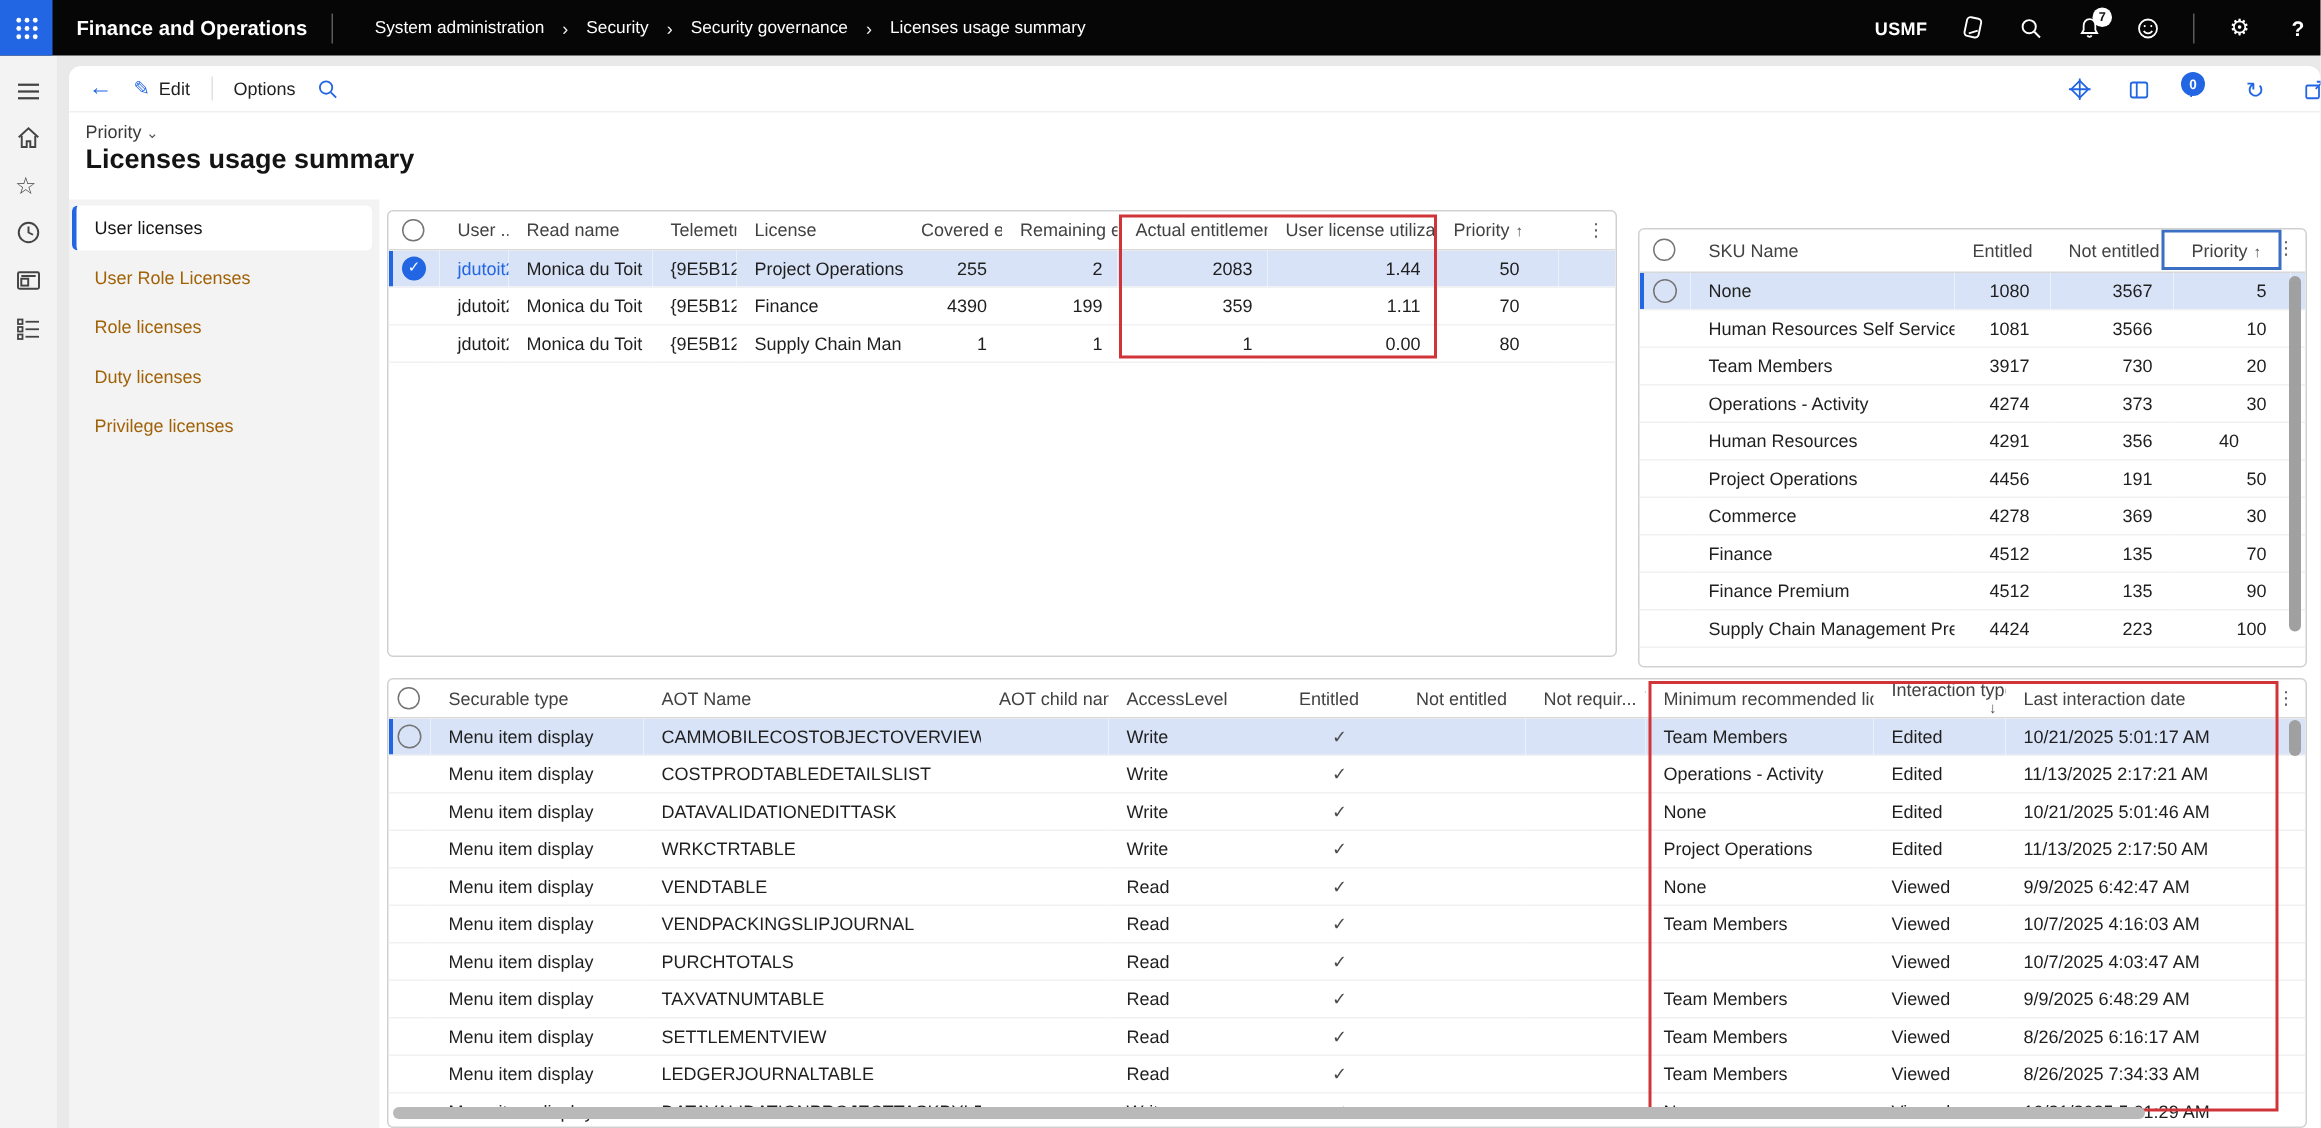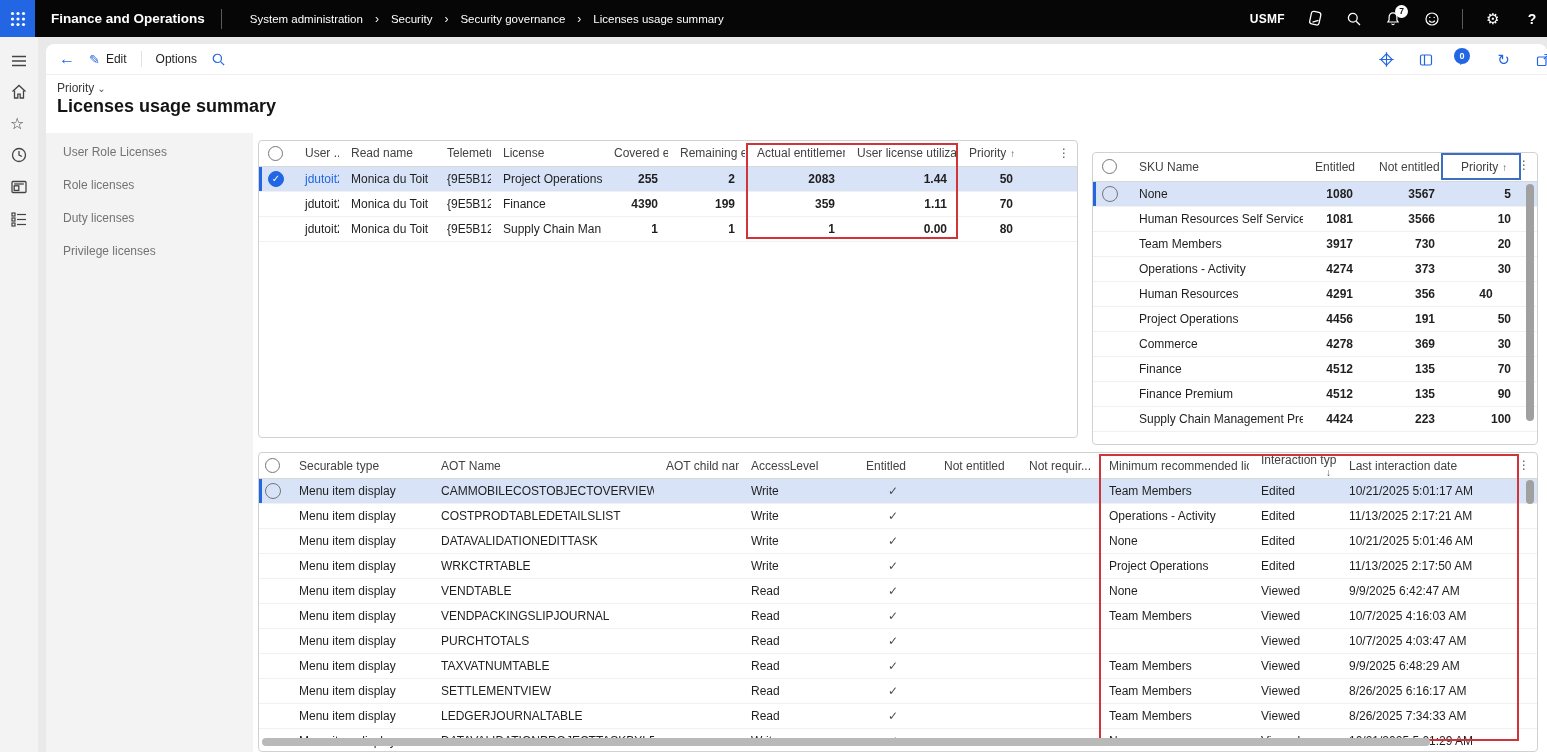--- a/index.html
+++ b/index.html
@@ -45,31 +45,31 @@
   #flag-badge { position:absolute; top:-3px; left:-2px; width:16px; height:16px; background:#2266e3; color:#fff;
     border-radius:50%; font-size:9px; display:flex; align-items:center; justify-content:center; font-weight:bold; }
   .refresh-glyph { font-size:15px; }
 
   #group-sel { position:absolute; left:11px; top:37px; font-size:12px; color:#3a3a3a; cursor:pointer; }
   #group-sel .gchev { font-size:10px; color:#555; margin-left:3px; }
   #page-title { position:absolute; left:11px; top:52px; font-size:18px; font-weight:bold; color:#141414; }
 
   
   #leftnav { position:absolute; left:0; top:89px; width:207px; bottom:0; background:#f3f3f3; padding:4px 5px 0 2px; }
-  .navitem { height:30px; line-height:30px; padding-left:15px; margin-bottom:3px; color:#737373; border-radius:4px;
+  .navitem { height:30px; line-height:30px; padding-left:15px; margin-bottom:3px; color:#a16207; border-radius:4px;
     cursor:pointer; white-space:nowrap; }
   .navitem.selected { background:#fff; color:#141414; border-left:3px solid #2266e3; padding-left:12px; }
 
   
   .grid { position:absolute; background:#fff; border:1px solid #d1d1d1; border-radius:4px; overflow:hidden; }
   .grid table { border-collapse:collapse; table-layout:fixed; }
   .grid th { font-weight:normal; color:#424242; text-align:left; padding:0 0 0 12px; white-space:nowrap;
     overflow:hidden; border-bottom:1px solid #d8d8d8; }
   .grid td { padding:0 0 0 12px; white-space:nowrap; overflow:hidden; border-bottom:1px solid #f1f1f1; color:#1f1f1f; }
-  .num { text-align:right; padding-right:10px !important;font-weight:bold; }
+  .num { text-align:right; padding-right:10px !important; }
   .center { text-align:center; padding-left:0 !important; }
   .selcell { padding-left:9px !important; }
   .hdr-circle { display:inline-block; width:15px; height:15px; border:1px solid #757575; border-radius:50%; vertical-align:middle; }
   .selmark { display:none; width:16px; height:16px; border:1px solid #757575; border-radius:50%;
     align-items:center; justify-content:center; }
   tr.selected .selmark { display:flex; }
   tr.selected td { background:#d8e3f7; }
   tr.selected td:first-child { box-shadow:inset 3px 0 0 #2266e3; }
   .tick { display:none; font-size:10px; color:#fff; line-height:1; }
   #users-grid tr.selected .selmark { background:#2266e3; border-color:#2266e3; }
@@ -257,20 +257,21 @@
     </span>
   </div>
 
   <div id="group-sel">
     <span>Priority</span><span class="gchev">⌄</span>
   </div>
   <div id="page-title">Licenses usage summary</div>
 
   <div id="leftnav">
 
+      <div class="navitem selected">User licenses</div>
 
       <div class="navitem">User Role Licenses</div>
 
       <div class="navitem">Role licenses</div>
 
       <div class="navitem">Duty licenses</div>
 
       <div class="navitem">Privilege licenses</div>
     </div>
 

